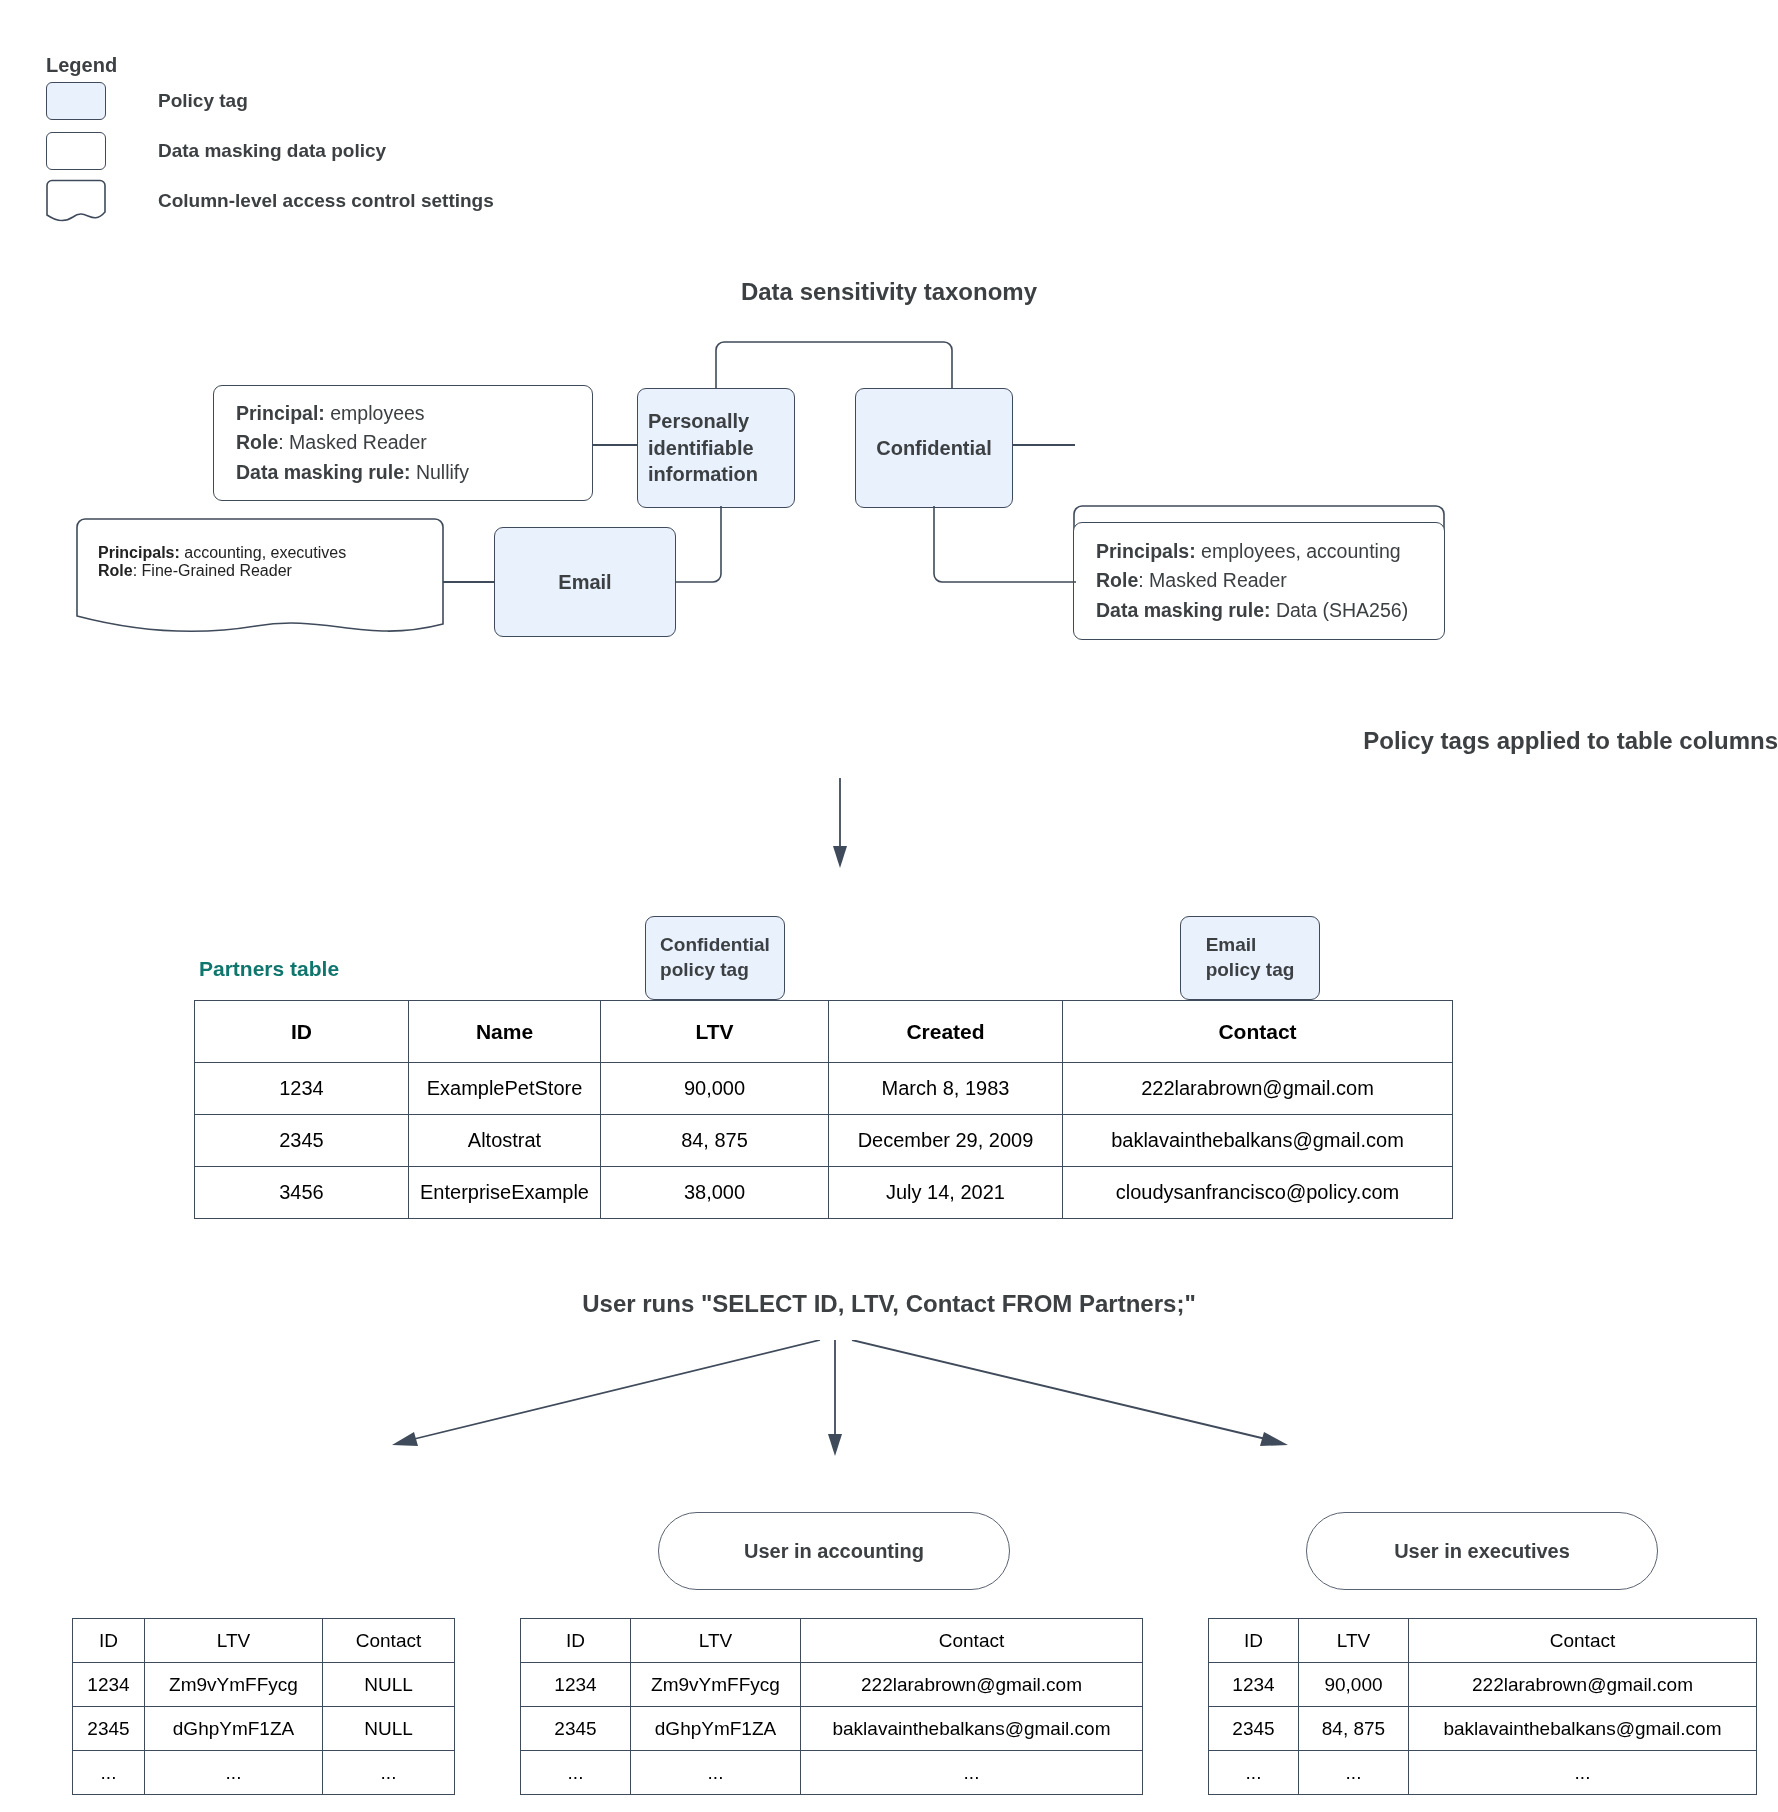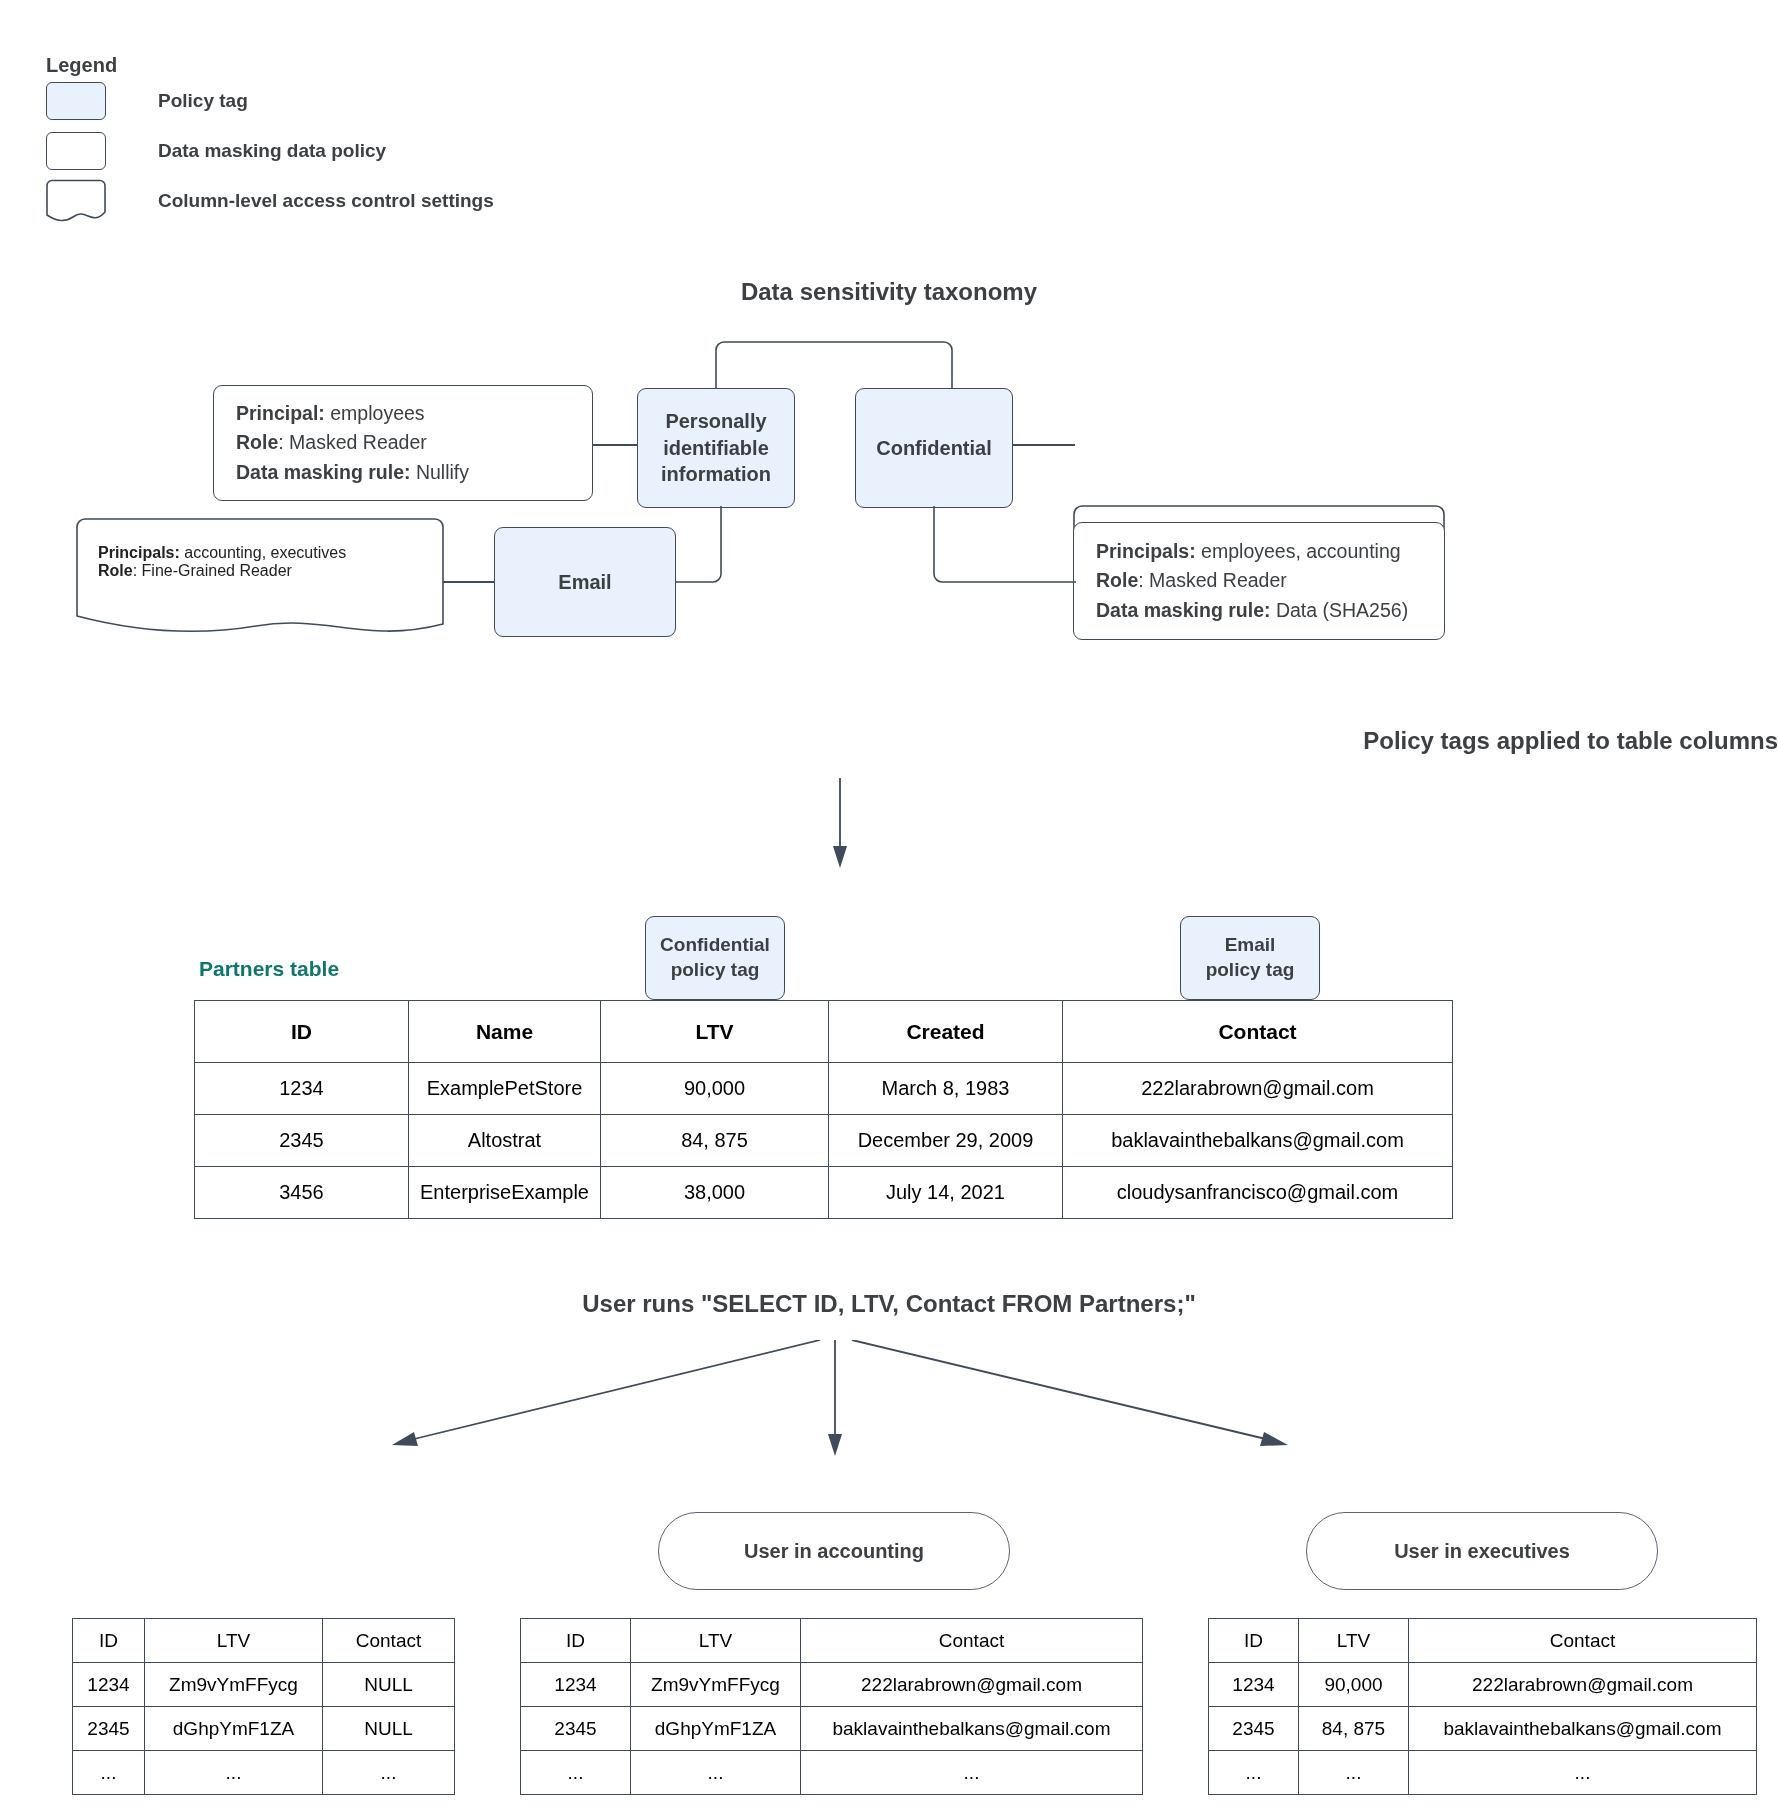--- a/index.html
+++ b/index.html
@@ -77,21 +77,21 @@
     border: 1.6px solid #3f4a5a;
     border-radius: 9px;
     background: #ffffff;
     display: flex;
     flex-direction: column;
     justify-content: center;
   }
   .node.tag {
     background: #e9f1fd;
     align-items: center;
-    text-align: center;
+    text-align: left;
   }
   .node.tag .node-text {
     font-size: 20px;
     font-weight: bold;
     color: #3c4043;
     line-height: 1.32;
     padding: 0 10px;
   }
   .node.policy {
     padding: 0 22px;
@@ -347,21 +347,21 @@
             <td>Altostrat</td>
             <td>84, 875</td>
             <td>December 29, 2009</td>
             <td>baklavainthebalkans@gmail.com</td>
           </tr>
           <tr>
             <td>3456</td>
             <td>EnterpriseExample</td>
             <td>38,000</td>
             <td>July 14, 2021</td>
-            <td>cloudysanfrancisco@gmail.com</td>
+            <td>cloudysanfrancisco@policy.com</td>
           </tr>
         </tbody>
     </table>
   </div>
 
   <div class="abs section-title" style="left:0;top:1290px;width:1778px;">User runs "SELECT ID, LTV, Contact FROM Partners;"</div>
 
   <div class="abs" style="left:380px;top:1340px;width:920px;height:120px;">
     <svg width="920" height="120" viewBox="0 0 920 120">
       <line x1="455" y1="0" x2="455" y2="98" stroke="#3f4a5a" stroke-width="1.8"></line>

